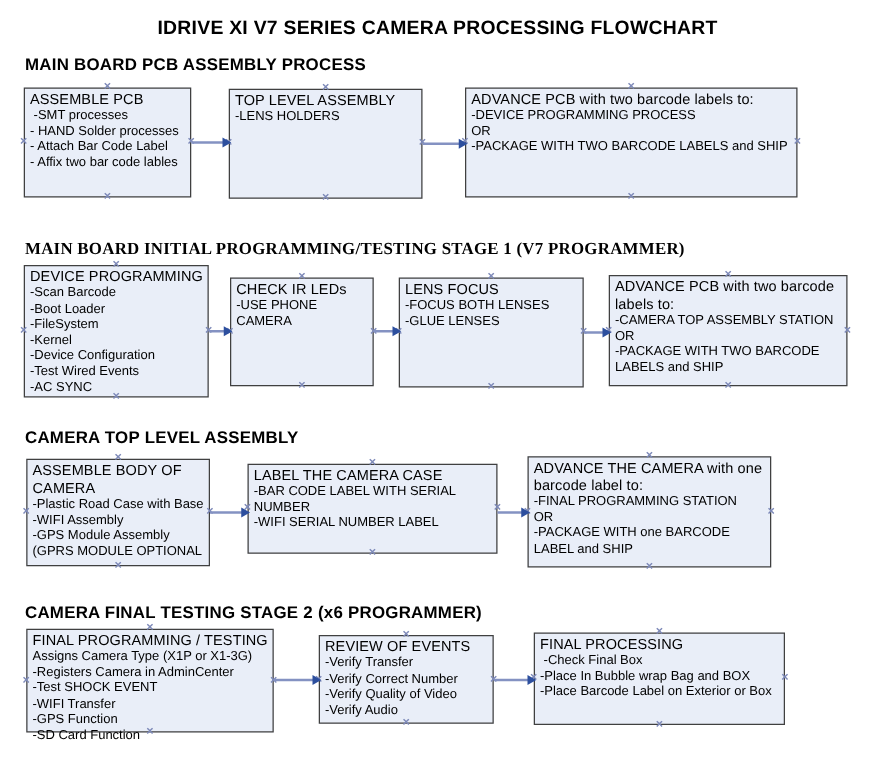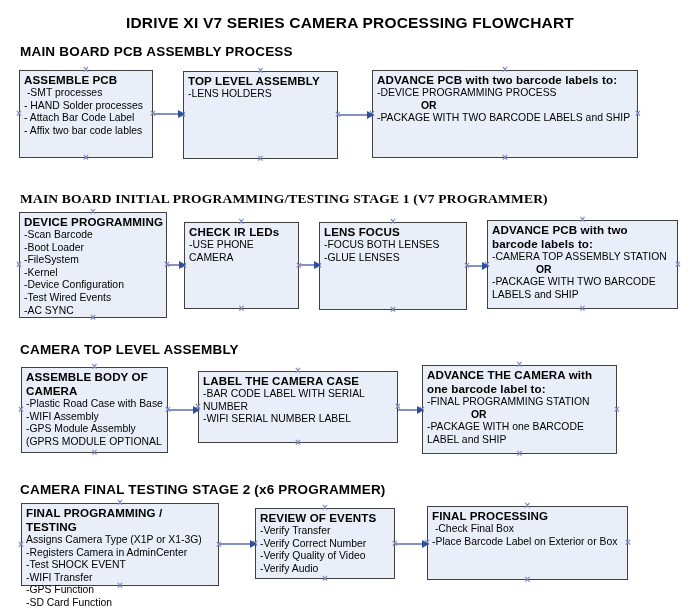--- a/index.html
+++ b/index.html
@@ -3,23 +3,23 @@
 <meta charset="utf-8">
 <style>
   html,body{margin:0;padding:0;background:#ffffff;}
   body{font-family:"Liberation Sans", sans-serif; color:#000;}
   .canvas{position:relative;width:700px;height:610px;background:#fff;overflow:hidden;padding-left:32px;}
   .main-title{position:absolute;top:14px;left:0;width:700px;text-align:center;
     font-size:15.5px;font-weight:bold;letter-spacing:0.2px;}
   .sec-h{position:absolute;left:20px;font-size:13.5px;font-weight:bold;letter-spacing:0.2px;}
   .node{position:absolute;box-sizing:border-box;background:#e9eef8;border:1.6px solid #404040;
     padding:2px 3px 2px 4px;}
-  .ntitle{font-size:11.6px;font-weight:bold;line-height:14px;letter-spacing:0.1px;}
+  .ntitle{font-size:11.6px;font-weight:normal;line-height:14px;letter-spacing:0.1px;}
   .nline{font-size:10.4px;line-height:12.6px;white-space:pre-wrap;}
-  .bold{font-weight:bold;margin-left:44px;}
+  .bold{font-weight:normal;}
   .xm{position:absolute;color:#7d89b8;font-size:10px;font-weight:bold;line-height:7px;
     width:8px;height:7px;text-align:center;pointer-events:none;}
   .xt{top:-5px;left:50%;margin-left:-4px;}
   .xb{bottom:-4px;left:50%;margin-left:-4px;}
   .xl{left:-5px;top:50%;margin-top:-4px;}
   .xr{right:-5px;top:50%;margin-top:-4px;}
   .arrow{position:absolute;height:2px;background:#8492c2;}
   .ah{position:absolute;right:-2px;top:-3px;width:0;height:0;
     border-left:7px solid #2d4f9e;border-top:4px solid transparent;border-bottom:4px solid transparent;}
 </style>
@@ -198,20 +198,21 @@
     <div class="nline">-Verify Audio</div>
   </div>
 
   <div class="node" style="left:427px;top:506px;width:201px;height:74px;">
     <span class="xm xt">×</span>
     <span class="xm xb">×</span>
     <span class="xm xl">×</span>
     <span class="xm xr">×</span>
     <div class="ntitle">FINAL PROCESSING</div>
     <div class="nline"> -Check Final Box</div>
+    <div class="nline">-Place In Bubble wrap Bag and BOX</div>
     <div class="nline">-Place Barcode Label on Exterior or Box</div>
   </div>
 
   <div class="arrow" style="left:219px;top:543px;width:36px;">
       <i class="ah"></i>
     </div>
   <div class="arrow" style="left:395px;top:543px;width:32px;">
       <i class="ah"></i>
     </div>
 

